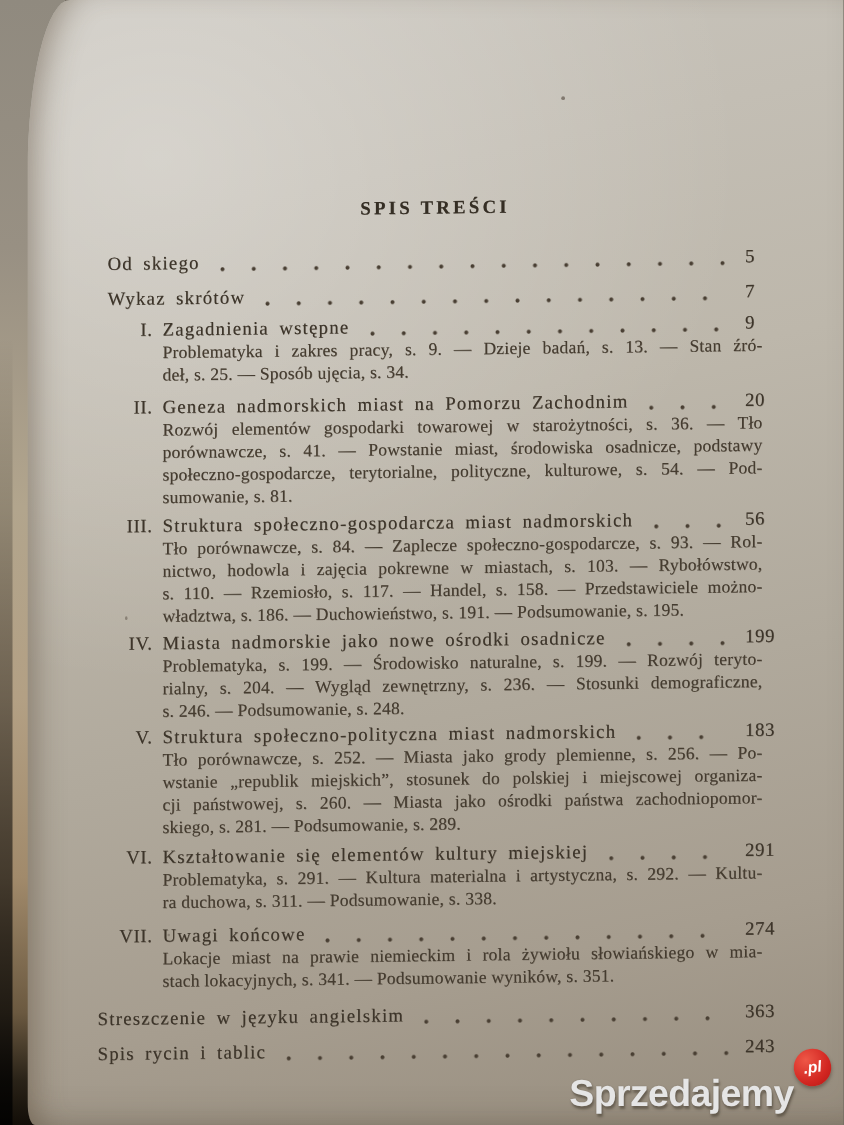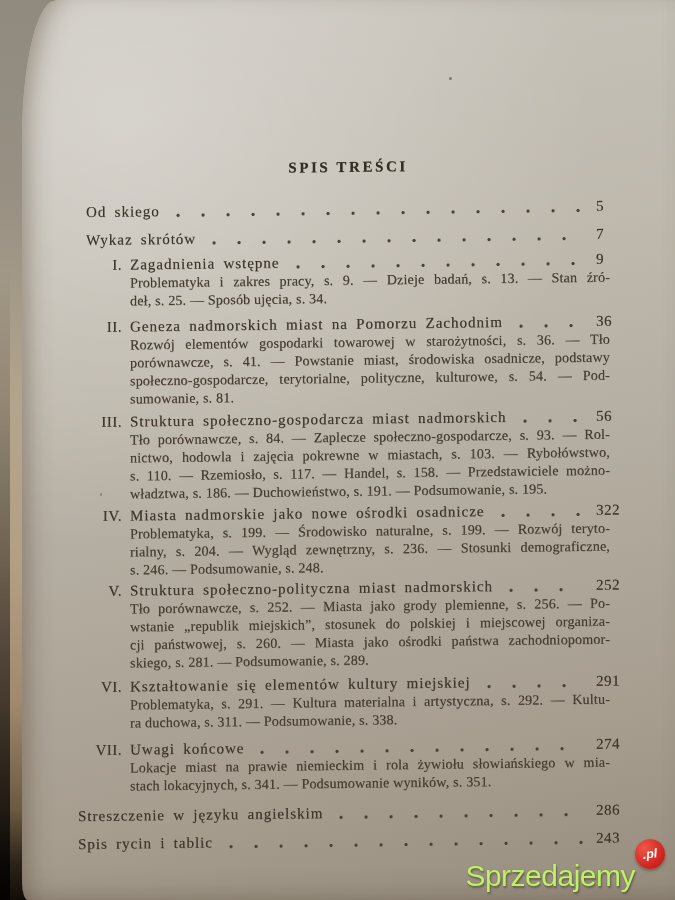--- a/index.html
+++ b/index.html
@@ -76,21 +76,21 @@
   .ch4{margin-top:3px;}  .ch5{margin-top:2px;}  .ch6{margin-top:5px;}
   .ch7{margin-top:8px;}
   .e-str{margin-top:11px;margin-left:-8px;}
   .e-spis{margin-top:9px;margin-left:-8px;}
 
   
   .watermark{position:absolute;right:10px;bottom:7px;width:192px;height:56px;}
   .wm-text{
     position:absolute;right:30px;bottom:0;
     font-family:"Liberation Sans","DejaVu Sans",sans-serif;
-    font-weight:normal;font-size:30px;line-height:34px;letter-spacing:-.5px;color:#bef264;
+    font-weight:bold;font-size:30px;line-height:34px;letter-spacing:-.5px;color:#e5e5e5;
     text-shadow:1px 2px 2px rgba(45,38,26,.45), 0 0 1px rgba(45,38,26,.3);
   }
   .wm-circle{
     position:absolute;right:0;top:2px;width:30px;height:30px;border-radius:50%;
     background:radial-gradient(circle at 35% 28%, #ee5747, #d22621 62%, #b31815 100%);
     box-shadow:0 2px 3px rgba(45,38,26,.40);
     display:flex;align-items:center;justify-content:center;transform:rotate(-8deg);
   }
   .wm-tld{
     font-family:"Liberation Sans","DejaVu Sans",sans-serif;
@@ -134,21 +134,21 @@
           <div class="dl just">Problematyka i zakres pracy, s. 9. — Dzieje badań, s. 13. — Stan źró-</div>
           <div class="dl">deł, s. 25. — Sposób ujęcia, s. 34.</div>
         </div>
       </div>
 
       <div class="chapter ch2">
         <div class="row">
           <span class="num">II.</span>
           <span class="lbl">Geneza nadmorskich miast na Pomorzu Zachodnim</span>
           <span class="leader"></span>
-          <span class="pg">36</span>
+          <span class="pg">20</span>
         </div>
         <div class="desc">
           <div class="dl just">Rozwój elementów gospodarki towarowej w starożytności, s. 36. — Tło</div>
           <div class="dl just">porównawcze, s. 41. — Powstanie miast, środowiska osadnicze, podstawy</div>
           <div class="dl just">społeczno-gospodarcze, terytorialne, polityczne, kulturowe, s. 54. — Pod-</div>
           <div class="dl">sumowanie, s. 81.</div>
         </div>
       </div>
 
       <div class="chapter ch3">
@@ -164,35 +164,35 @@
           <div class="dl just">s. 110. — Rzemiosło, s. 117. — Handel, s. 158. — Przedstawiciele możno-</div>
           <div class="dl">władztwa, s. 186. — Duchowieństwo, s. 191. — Podsumowanie, s. 195.</div>
         </div>
       </div>
 
       <div class="chapter ch4">
         <div class="row">
           <span class="num">IV.</span>
           <span class="lbl">Miasta nadmorskie jako nowe ośrodki osadnicze</span>
           <span class="leader"></span>
-          <span class="pg">322</span>
+          <span class="pg">199</span>
         </div>
         <div class="desc">
           <div class="dl just">Problematyka, s. 199. — Środowisko naturalne, s. 199. — Rozwój teryto-</div>
           <div class="dl just">rialny, s. 204. — Wygląd zewnętrzny, s. 236. — Stosunki demograficzne,</div>
           <div class="dl">s. 246. — Podsumowanie, s. 248.</div>
         </div>
       </div>
 
       <div class="chapter ch5">
         <div class="row">
           <span class="num">V.</span>
           <span class="lbl">Struktura społeczno-polityczna miast nadmorskich</span>
           <span class="leader"></span>
-          <span class="pg">252</span>
+          <span class="pg">183</span>
         </div>
         <div class="desc">
           <div class="dl just">Tło porównawcze, s. 252. — Miasta jako grody plemienne, s. 256. — Po-</div>
           <div class="dl just">wstanie „republik miejskich”, stosunek do polskiej i miejscowej organiza-</div>
           <div class="dl just">cji państwowej, s. 260. — Miasta jako ośrodki państwa zachodniopomor-</div>
           <div class="dl">skiego, s. 281. — Podsumowanie, s. 289.</div>
         </div>
       </div>
 
       <div class="chapter ch6">
@@ -217,21 +217,21 @@
         </div>
         <div class="desc">
           <div class="dl just">Lokacje miast na prawie niemieckim i rola żywiołu słowiańskiego w mia-</div>
           <div class="dl">stach lokacyjnych, s. 341. — Podsumowanie wyników, s. 351.</div>
         </div>
       </div>
 
       <div class="row e-str">
         <span class="lbl">Streszczenie w języku angielskim</span>
         <span class="leader"></span>
-        <span class="pg">286</span>
+        <span class="pg">363</span>
       </div>
       <div class="row e-spis">
         <span class="lbl">Spis rycin i tablic</span>
         <span class="leader"></span>
         <span class="pg">243</span>
       </div>
 
     </div>
   </div>
 

